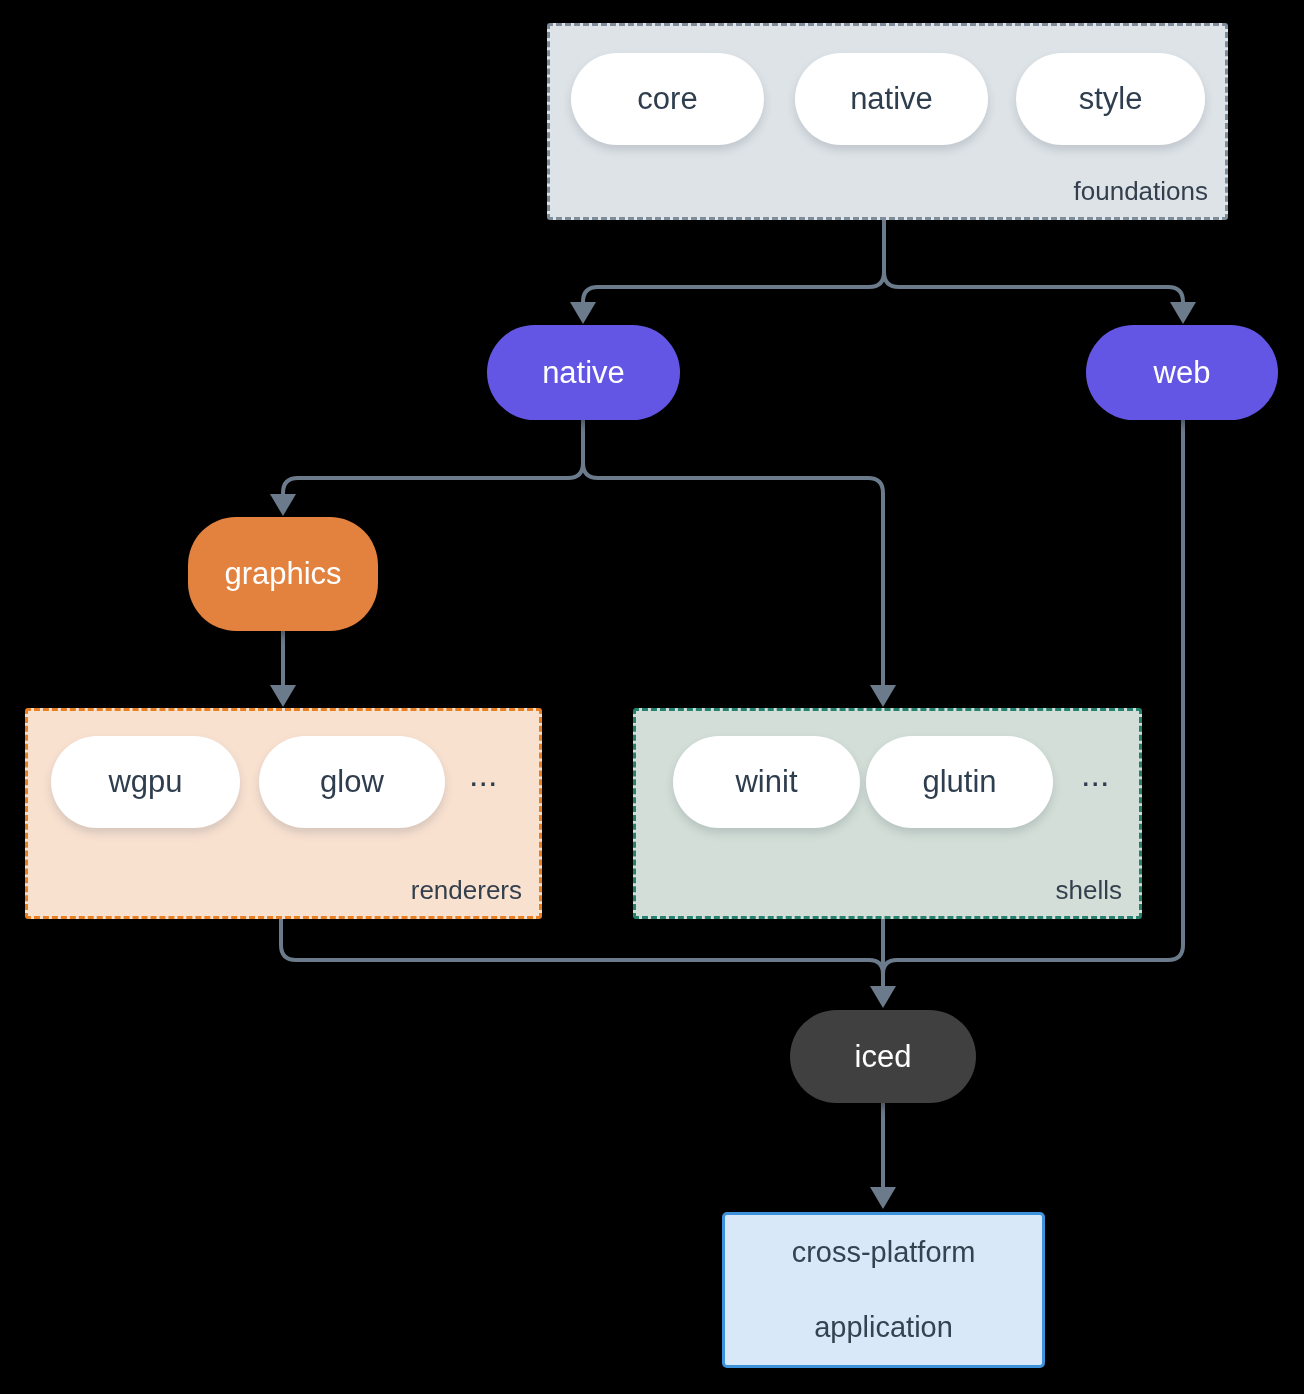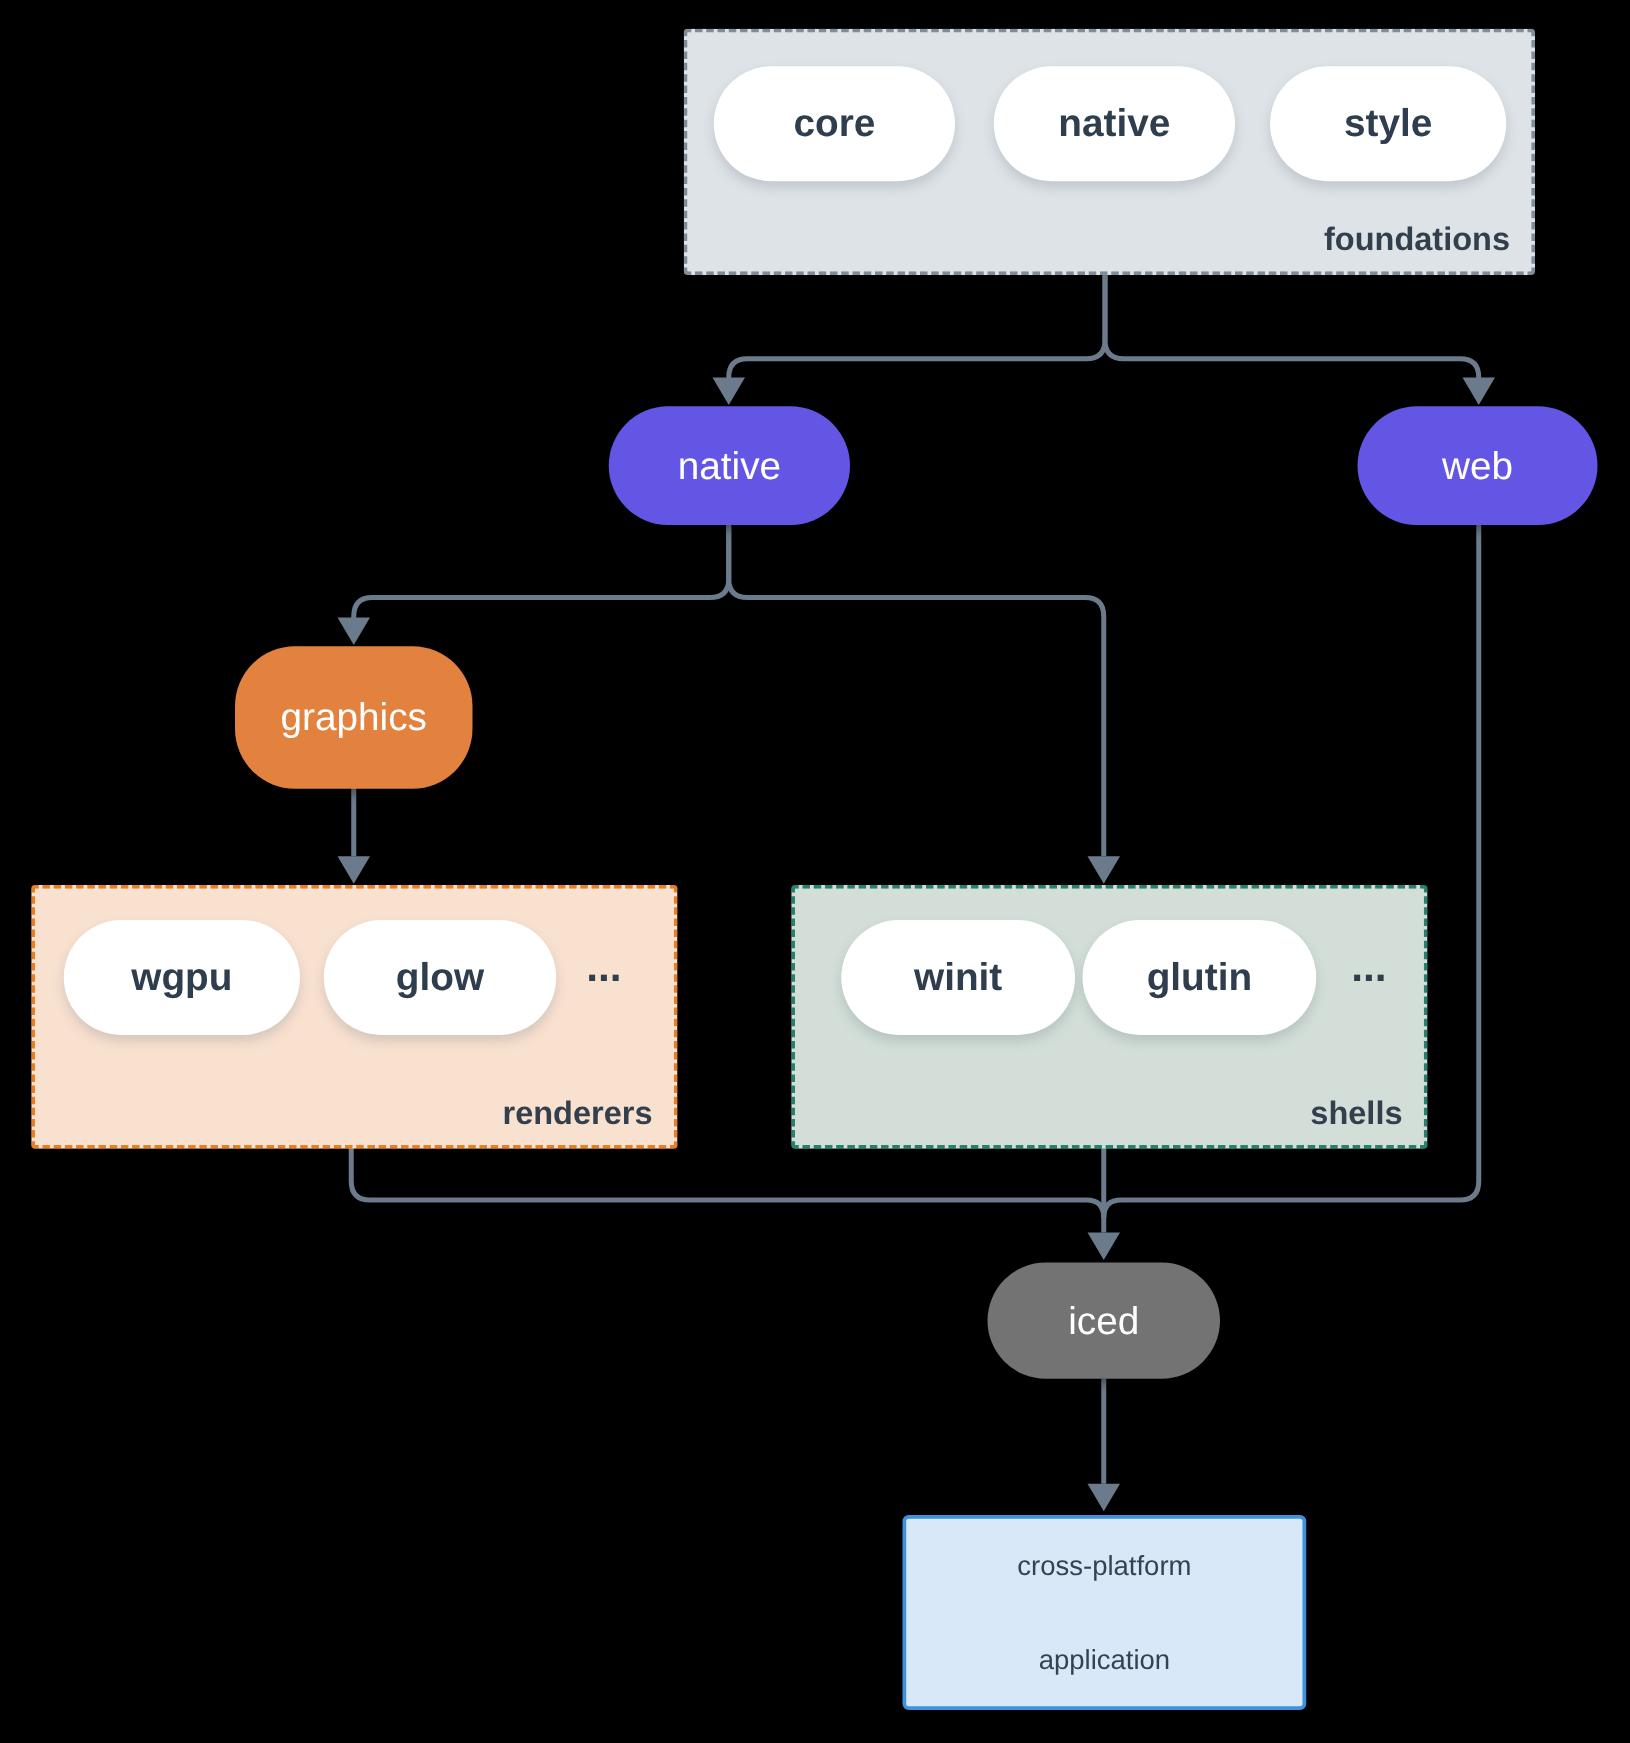--- a/index.html
+++ b/index.html
@@ -18,24 +18,24 @@
     border-radius:48px;
     display:flex;align-items:center;justify-content:center;
     font-size:31px;
   }
   .pill.white{
     background:#ffffff;color:#2f3e4e;
     box-shadow:0 5px 9px rgba(90,100,115,0.22);
   }
   .pill.purple{background:#6456e4;color:#ffffff;box-shadow:0 4px 8px rgba(0,0,0,0.35);}
   .pill.orange{background:#e2823e;color:#ffffff;box-shadow:0 4px 8px rgba(0,0,0,0.35);}
-  .pill.blue{background:#737373;color:#ffffff;box-shadow:0 4px 8px rgba(0,0,0,0.35);}
+  .pill.blue{background:#404040;color:#ffffff;box-shadow:0 4px 8px rgba(0,0,0,0.35);}
 
   
-  .group{position:absolute;border-radius:3px;font-weight:bold;}
+  .group{position:absolute;border-radius:3px;}
   .group .pill{top:25px;height:92px;}
   .group-label{
     position:absolute;right:17px;bottom:10px;
     font-size:26px;color:#333f4c;
   }
   .ellipsis{
     position:absolute;top:44px;
     font-size:34px;color:#2f3e4e;
   }
 
@@ -66,21 +66,21 @@
   .node-winit{left:37px;width:187px;}
   .node-glutin{left:230px;width:187px;}
   .shells .ellipsis{left:445px;}
   .node-iced{left:790px;top:1010px;width:186px;height:93px;}
 
   .appbox{
     position:absolute;left:722px;top:1212px;width:323px;height:156px;
     background:#d8e8f8;border:3px solid #3e92dc;border-radius:5px;
     box-sizing:border-box;
     display:flex;flex-direction:column;align-items:center;justify-content:center;
-    color:#34434f;font-size:22px;line-height:47px;gap:28px;
+    color:#34434f;font-size:29px;line-height:47px;gap:28px;
   }
 </style>
 </head>
 <body>
 
 <div class="canvas">
 
   <svg class="edges" width="1304" height="1394" viewBox="0 0 1304 1394">
     <g fill="none" stroke="#6b7b8c" stroke-width="4">
       <path d="M884 214 V272 Q884 287 869 287 H598 Q583 287 583 302 V303"></path>

